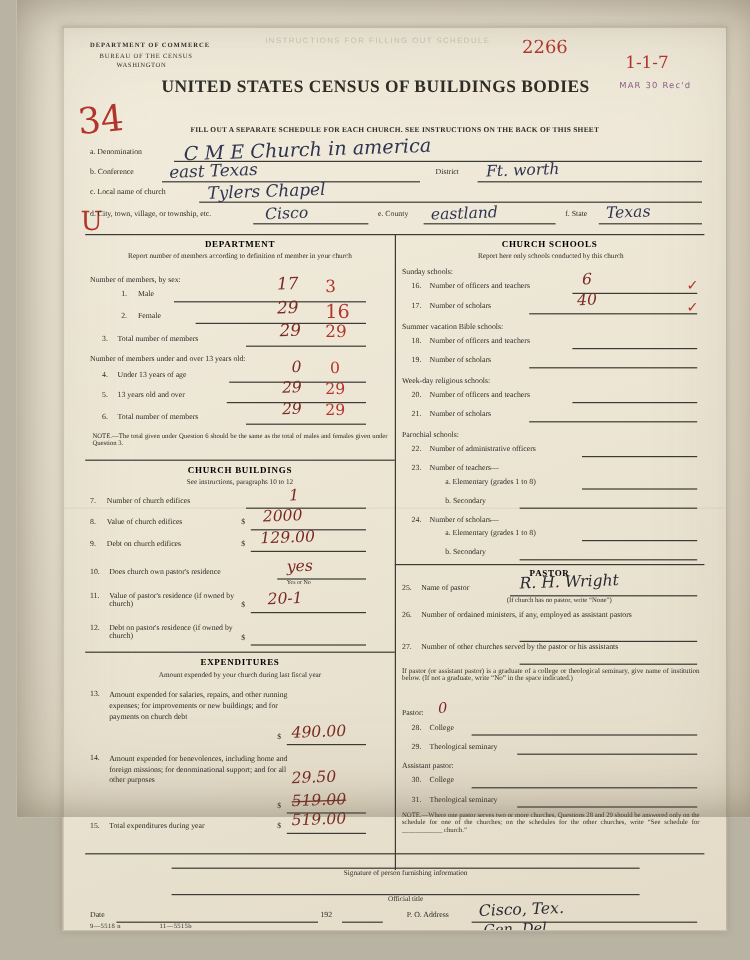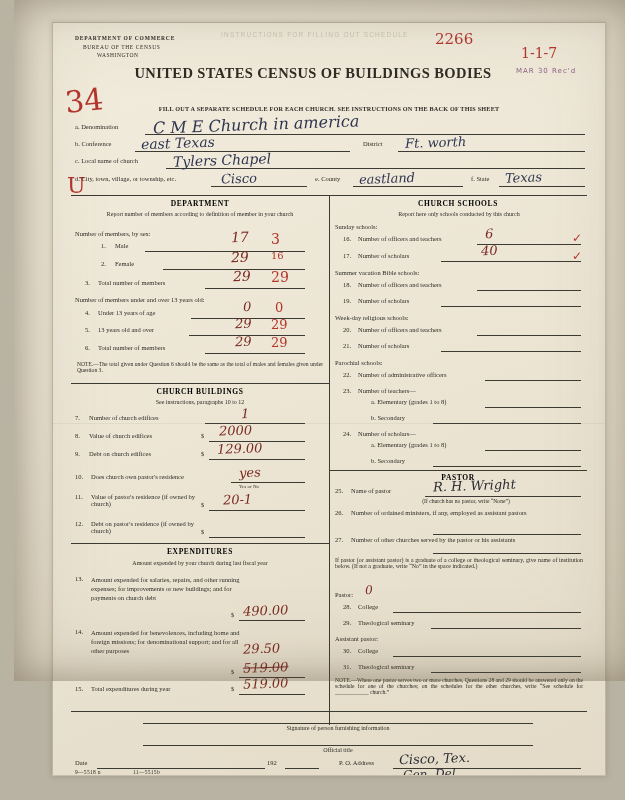--- a/index.html
+++ b/index.html
@@ -118,21 +118,21 @@
     <div class="txt sm" style="left:48px;top:219px;">1.</div>
     <div class="txt sm" style="left:62px;top:219px;">Male</div>
     <div class="rule" style="left:92px;top:228px;width:160px;height:1px;"></div>
     <div class="hand" style="left:178px;top:206px;font-size:14px;color:#7a2a22;">17</div>
     <div class="red" style="left:218px;top:208px;font-size:14px;">3</div>
 
     <div class="txt sm" style="left:48px;top:237px;">2.</div>
     <div class="txt sm" style="left:62px;top:237px;">Female</div>
     <div class="rule" style="left:110px;top:246px;width:142px;height:1px;"></div>
     <div class="hand" style="left:178px;top:226px;font-size:14px;color:#7a2a22;">29</div>
-    <div class="red" style="left:218px;top:227px;font-size:10px;">16</div>
+    <div class="red" style="left:218px;top:227px;font-size:16px;">16</div>
 
     <div class="txt sm" style="left:32px;top:256px;">3.</div>
     <div class="txt sm" style="left:45px;top:256px;">Total number of members</div>
     <div class="rule" style="left:152px;top:265px;width:100px;height:1px;"></div>
     <div class="hand" style="left:180px;top:245px;font-size:14px;color:#7a2a22;">29</div>
     <div class="red" style="left:218px;top:246px;font-size:14px;">29</div>
 
     <div class="txt sm" style="left:22px;top:273px;">Number of members under and over 13 years old:</div>
     <div class="txt sm" style="left:32px;top:286px;">4.</div>
     <div class="txt sm" style="left:45px;top:286px;">Under 13 years of age</div>

